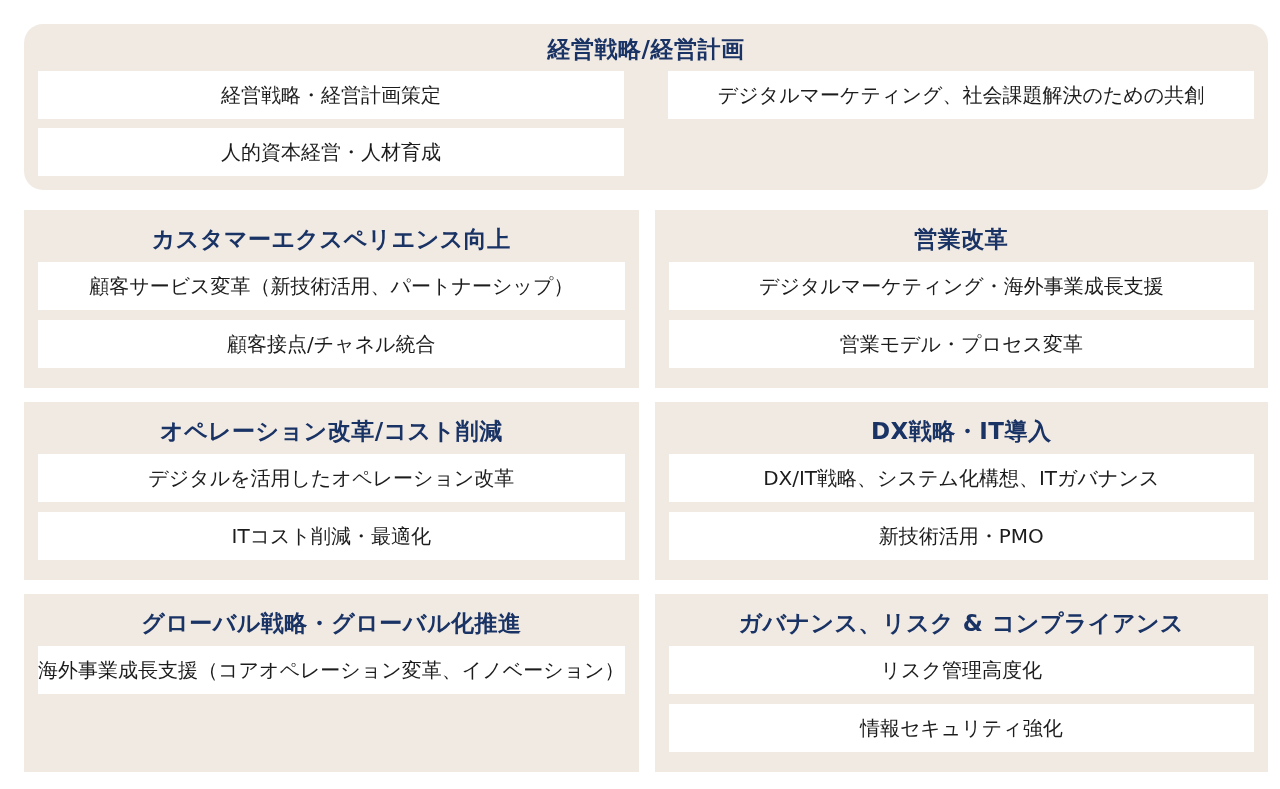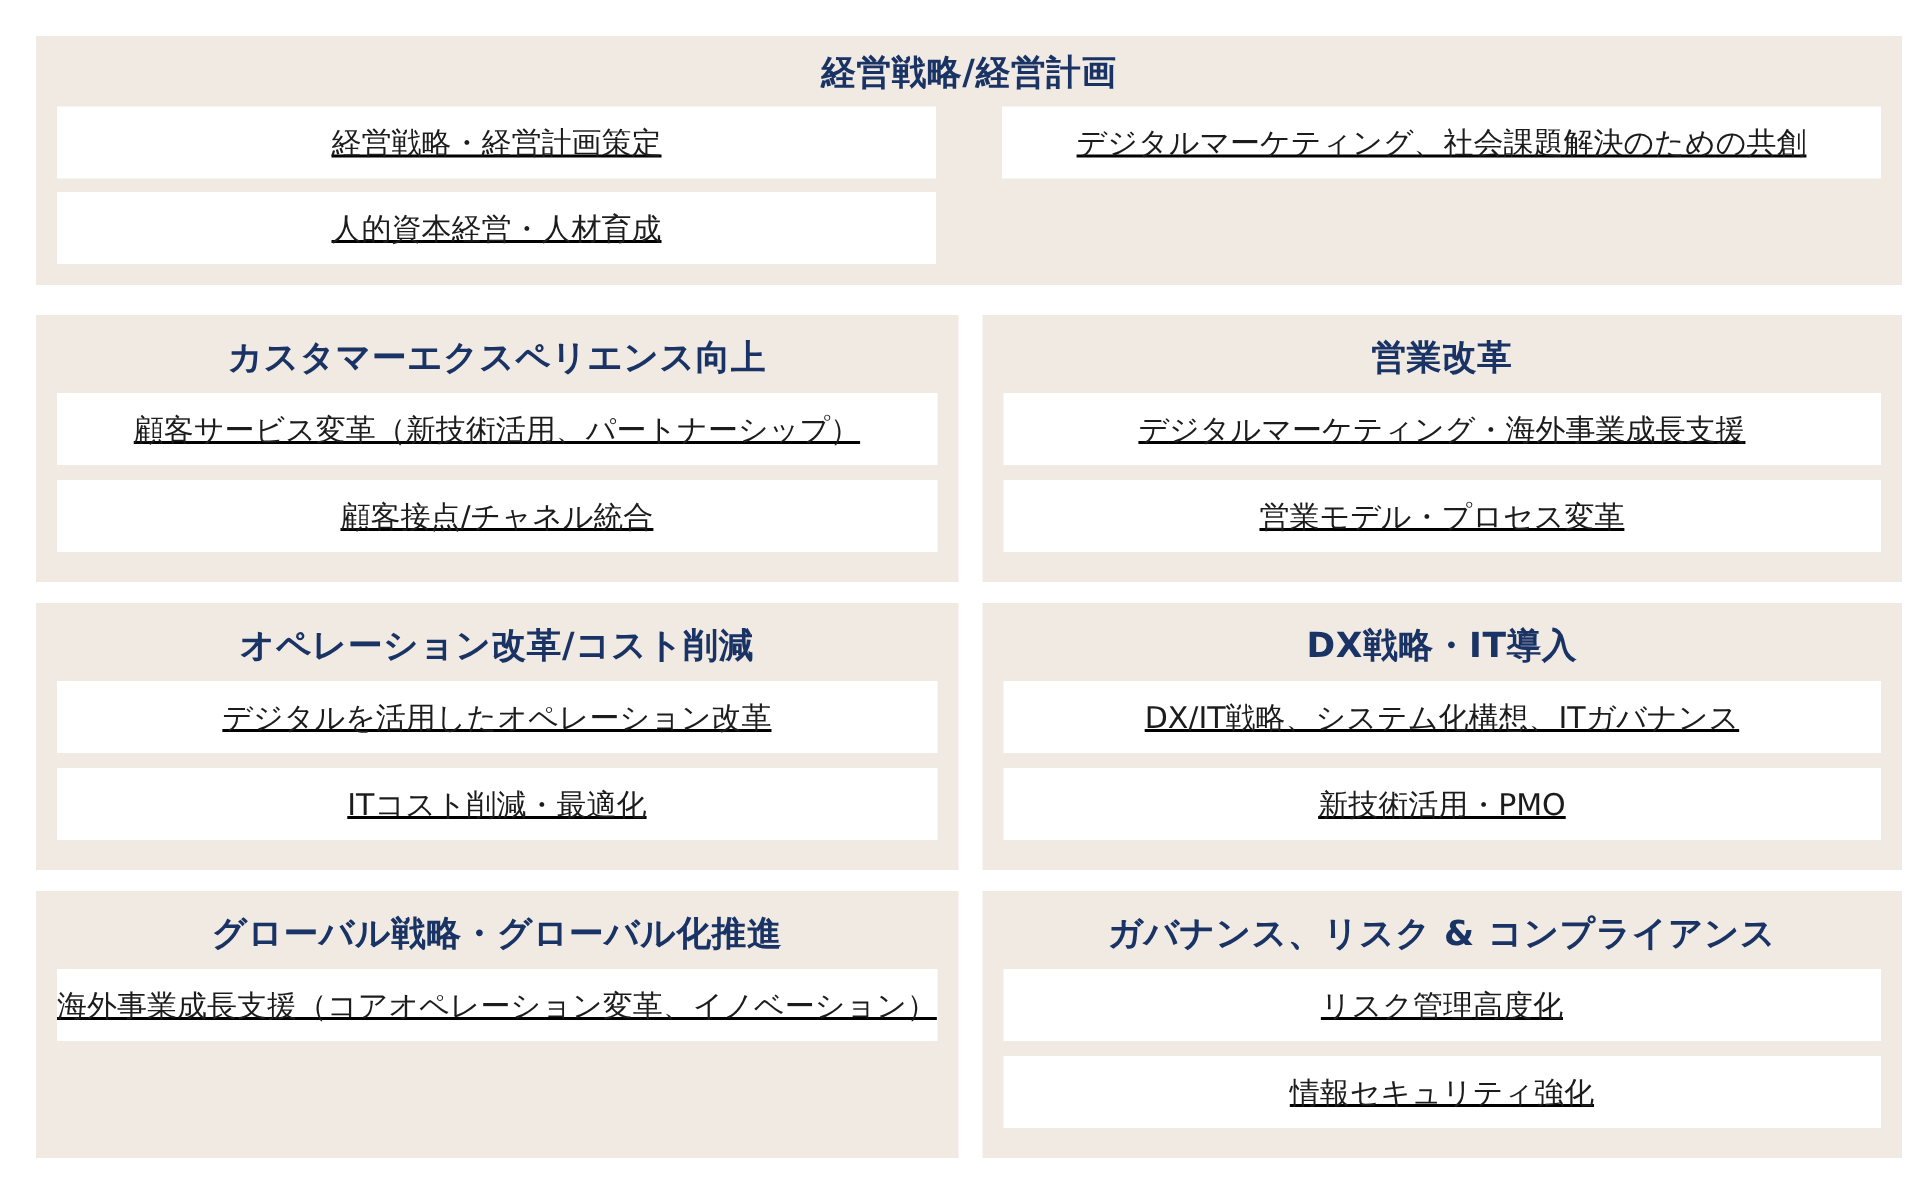--- a/index.html
+++ b/index.html
@@ -23,36 +23,36 @@
     .box {
       background: #f1eae3;
       padding: 14px 14px 0;
       min-height: 178px;
     }
     .box.full {
       grid-column: 1 / -1;
       min-height: 166px;
       margin-bottom: 6px;
       padding-top: 10px;
+      border-radius: 19px;
     }
     .box-title {
       margin: 0 0 8px;
       color: #1a3365;
       font-size: 23px;
       line-height: 30px;
       font-weight: bold;
       text-align: center;
       letter-spacing: 0.5px;
     }
     .box.full .box-title { margin-bottom: 7px; }
     .cells {
       display: grid;
       grid-template-columns: 1fr;
       row-gap: 10px;
-      text-decoration: underline;
     }
     .cells.two-col {
       grid-template-columns: 1fr 1fr;
       column-gap: 44px;
       row-gap: 9px;
     }
     .cell {
       background: #ffffff;
       height: 48px;
       display: flex;

